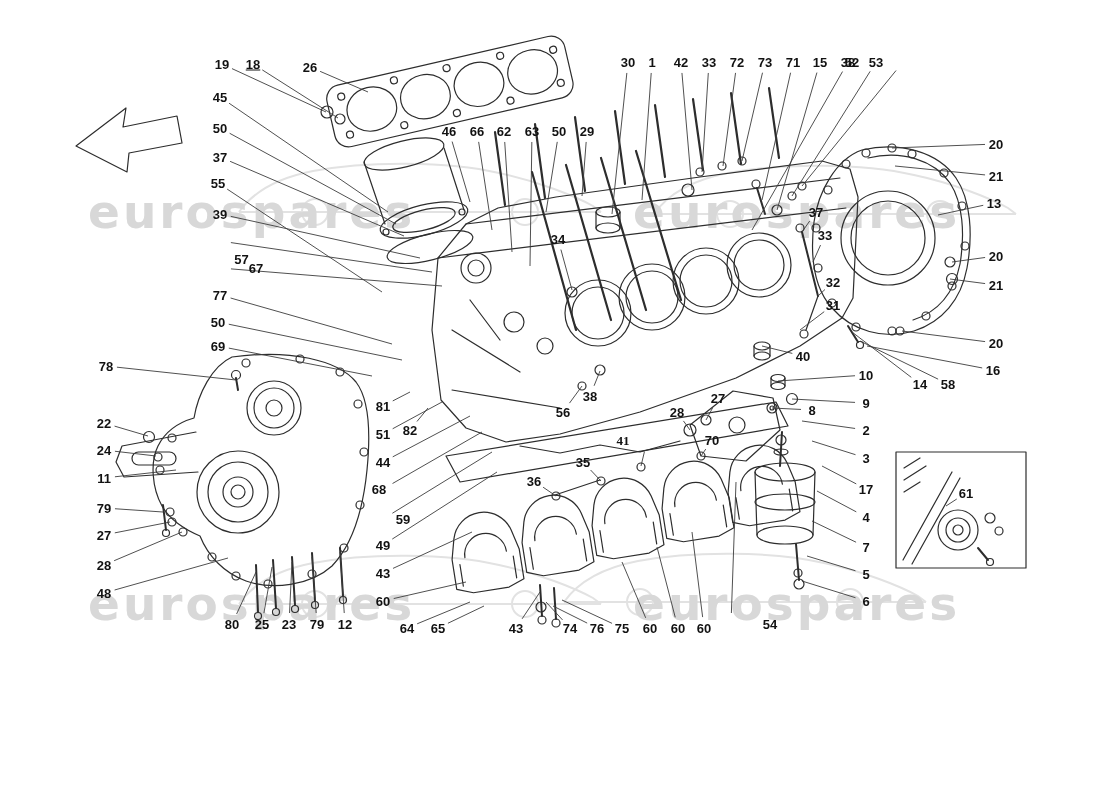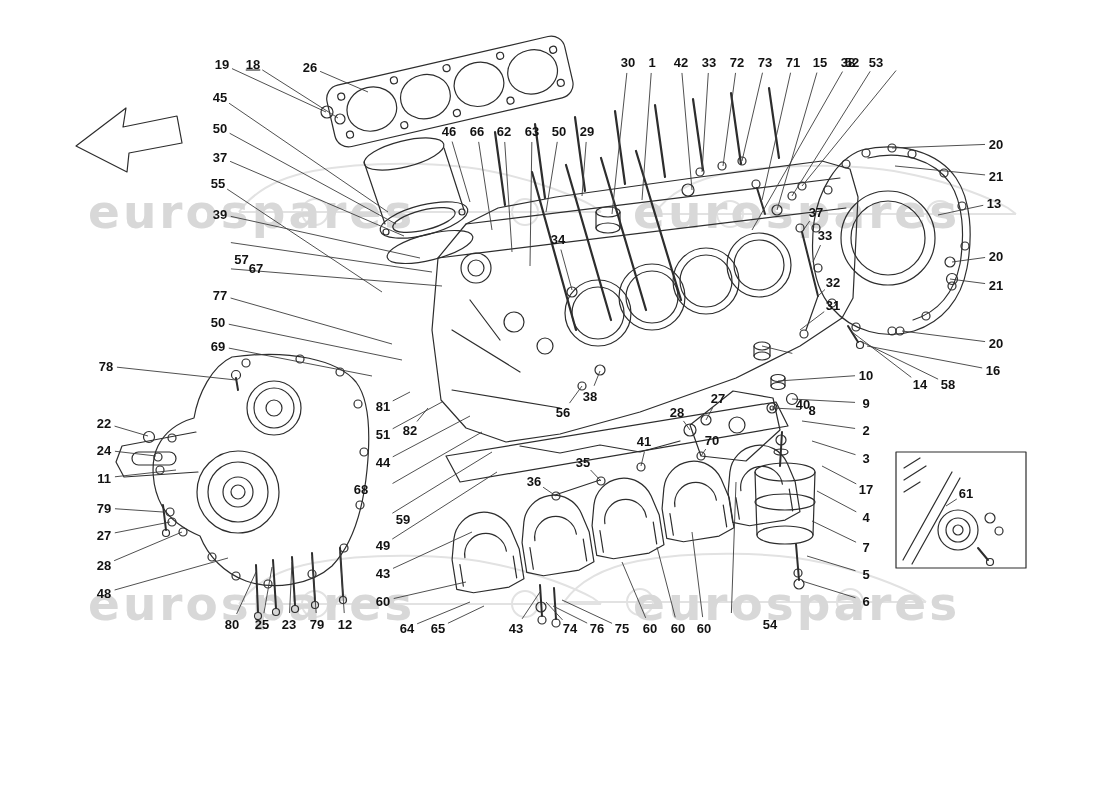--- a/index.html
+++ b/index.html
@@ -408,21 +408,21 @@
       <div class="part-label" style="left: 104px; top: 593px;">48</div>
       <div class="part-label" style="left: 232px; top: 624px;">80</div>
       <div class="part-label" style="left: 262px; top: 624px;">25</div>
       <div class="part-label" style="left: 289px; top: 624px;">23</div>
       <div class="part-label" style="left: 317px; top: 624px;">79</div>
       <div class="part-label" style="left: 345px; top: 624px;">12</div>
       <div class="part-label" style="left: 383px; top: 406px;">81</div>
       <div class="part-label" style="left: 410px; top: 430px;">82</div>
       <div class="part-label" style="left: 383px; top: 434px;">51</div>
       <div class="part-label" style="left: 383px; top: 462px;">44</div>
-      <div class="part-label" style="left: 361px; top: 489px;">68</div>
+      <div class="part-label" style="left: 379px; top: 489px;">68</div>
       <div class="part-label" style="left: 383px; top: 519px; padding-left: 40px;">59</div>
       <div class="part-label" style="left: 383px; top: 545px;">49</div>
       <div class="part-label" style="left: 383px; top: 573px;">43</div>
       <div class="part-label" style="left: 383px; top: 601px;">60</div>
       <div class="part-label" style="left: 407px; top: 628px;">64</div>
       <div class="part-label" style="left: 438px; top: 628px;">65</div>
       <div class="part-label" style="left: 516px; top: 628px;">43</div>
       <div class="part-label" style="left: 570px; top: 628px;">74</div>
       <div class="part-label" style="left: 597px; top: 628px;">76</div>
       <div class="part-label" style="left: 622px; top: 628px;">75</div>
@@ -447,21 +447,21 @@
       <div class="part-label" style="left: 848px; top: 62px;">38</div>
       <div class="part-label" style="left: 876px; top: 62px;">53</div>
       <div class="part-label" style="left: 852px; top: 62px;">52</div>
       <div class="part-label" style="left: 996px; top: 144px;">20</div>
       <div class="part-label" style="left: 996px; top: 176px;">21</div>
       <div class="part-label" style="left: 994px; top: 203px;">13</div>
       <div class="part-label" style="left: 816px; top: 212px;">37</div>
       <div class="part-label" style="left: 825px; top: 235px;">33</div>
       <div class="part-label" style="left: 833px; top: 282px;">32</div>
       <div class="part-label" style="left: 833px; top: 305px;">31</div>
-      <div class="part-label" style="left: 803px; top: 356px; margin-top: 48px;">40</div>
+      <div class="part-label" style="left: 803px; top: 356px;">40</div>
       <div class="part-label" style="left: 866px; top: 375px;">10</div>
       <div class="part-label" style="left: 866px; top: 403px;">9</div>
       <div class="part-label" style="left: 866px; top: 430px;">2</div>
       <div class="part-label" style="left: 866px; top: 458px;">3</div>
       <div class="part-label" style="left: 866px; top: 489px;">17</div>
       <div class="part-label" style="left: 866px; top: 517px;">4</div>
       <div class="part-label" style="left: 866px; top: 547px;">7</div>
       <div class="part-label" style="left: 866px; top: 574px;">5</div>
       <div class="part-label" style="left: 866px; top: 601px;">6</div>
       <div class="part-label" style="left: 812px; top: 410px;">8</div>
@@ -471,18 +471,18 @@
       <div class="part-label" style="left: 993px; top: 370px;">16</div>
       <div class="part-label" style="left: 920px; top: 384px;">14</div>
       <div class="part-label" style="left: 948px; top: 384px;">58</div>
       <div class="part-label" style="left: 966px; top: 493px;">61</div>
       <div class="part-label" style="left: 558px; top: 239px;">34</div>
       <div class="part-label" style="left: 590px; top: 396px;">38</div>
       <div class="part-label" style="left: 563px; top: 412px;">56</div>
       <div class="part-label" style="left: 677px; top: 412px;">28</div>
       <div class="part-label" style="left: 718px; top: 398px;">27</div>
       <div class="part-label" style="left: 712px; top: 440px;">70</div>
-      <div class="part-label" style="left: 644px; top: 441px;">41</div>
+      <div class="part-label" style="left: 623px; top: 441px; font-family: Liberation Serif, serif;">41</div>
       <div class="part-label" style="left: 583px; top: 462px;">35</div>
       <div class="part-label" style="left: 534px; top: 481px;">36</div>
     </div>
 
 </div>
 
 </body></html>

